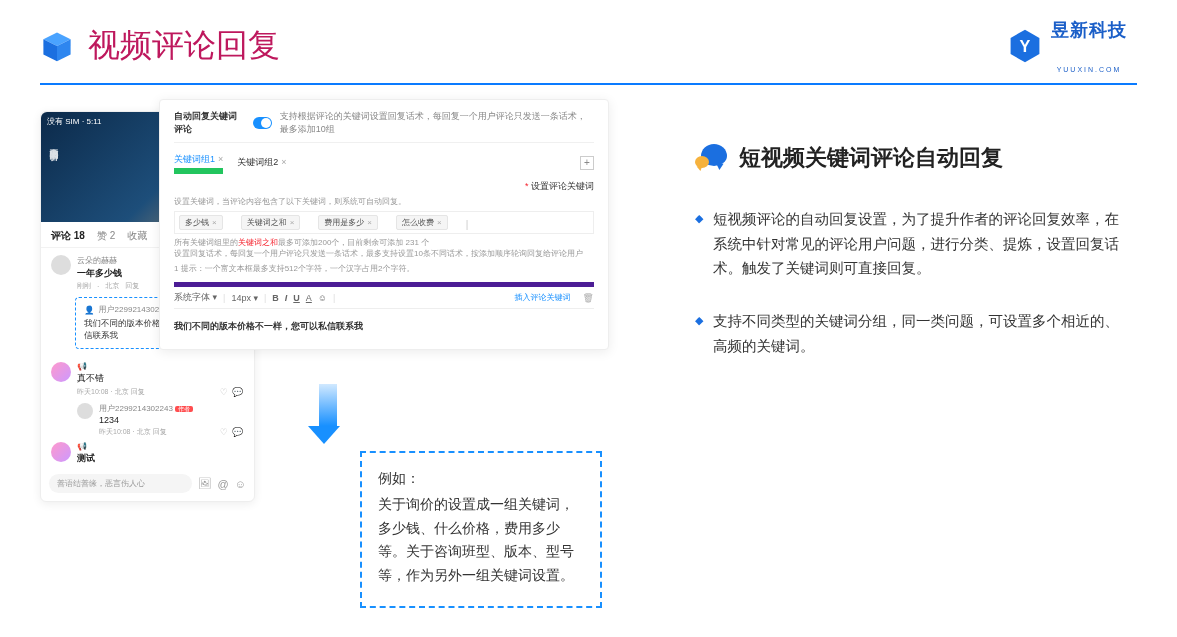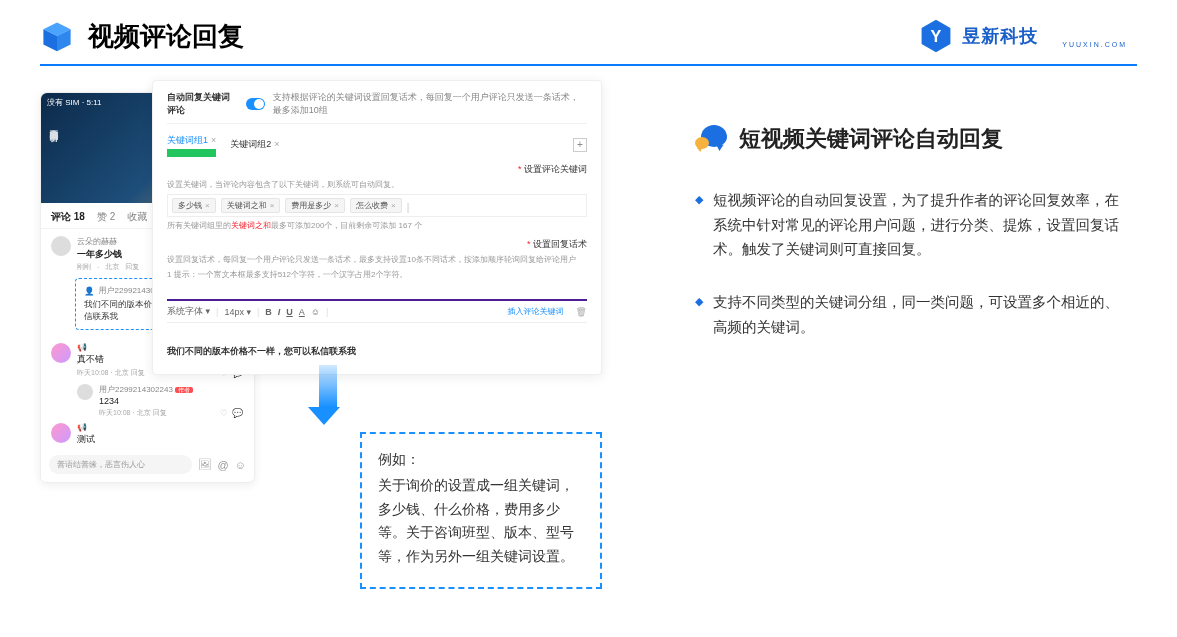--- a/index.html
+++ b/index.html
@@ -1,53 +1,53 @@
 <!DOCTYPE html>
 <html><head>
 <meta charset="utf-8">
 <style>
 * { margin: 0; padding: 0; box-sizing: border-box; }
 body { font-family: "Microsoft YaHei", Arial, sans-serif; background: #fff; width: 1177px; height: 637px; position: relative; overflow: hidden; }
 
 .header { display: flex; align-items: center; justify-content: space-between; padding: 18px 50px 4px 40px; }
 .header-left { display: flex; align-items: center; gap: 14px; }
-.header .title { font-size: 26px; font-weight: 700; color: #000000; }
+.header .title { font-size: 32px; font-weight: 400; color: #be185d; }
 .cube-icon { width: 34px; height: 34px; }
 .header-right { display: flex; align-items: center; gap: 8px; }
 .logo-icon { width: 36px; height: 36px; }
-.logo-text { display: flex; flex-direction: row; align-items: flex-end; gap: 24px; }
+.logo-text { display: flex; flex-direction: column; align-items: center; gap: 24px; }
 .logo-main { font-size: 18px; font-weight: 700; color: #1b5fc8; letter-spacing: 1px; }
 .logo-sub { font-size: 7px; color: #1b5fc8; letter-spacing: 2px; }
 
 .divider { height: 2px; background: #0a7bff; margin: 6px 40px 14px 40px; }
 
 .content { display: flex; gap: 30px; padding: 0 40px; }
 
 
 .left-col { position: relative; width: 565px; }
-.panel-settings { position: absolute; top: 0; left: 112px; width: 450px; background: #fff; border: 1px solid #eee; border-radius: 4px; padding: 10px 14px 12px 14px; box-shadow: 0 2px 12px rgba(0,0,0,.08); font-size: 10px; color: #333; z-index: 3; }
+.panel-settings { position: absolute; top: 0; left: 119px; width: 450px; background: #fff; border: 1px solid #eee; border-radius: 4px; padding: 10px 14px 12px 14px; box-shadow: 0 2px 12px rgba(0,0,0,.08); font-size: 10px; color: #333; z-index: 3; }
 .settings-row { display: flex; align-items: center; gap: 8px; border-bottom: 1px solid #f0f0f0; padding-bottom: 6px; font-size: 9px; }
 .settings-row .label { font-weight: 600; }
 .toggle { width: 22px; height: 12px; background: #1890ff; border-radius: 6px; position: relative; }
 .toggle::after { content: ""; position: absolute; right: 1px; top: 1px; width: 10px; height: 10px; background: #fff; border-radius: 50%; }
 .tabs-line { display: flex; align-items: center; gap: 14px; margin: 8px 0 6px 0; }
 .tab { font-size: 9px; padding: 2px 0; }
-.tab.active { color: #1890ff; border-bottom: 8px solid #22c55e; text-align: center; }
+.tab.active { color: #1890ff; border-bottom: 6px solid #22c55e; text-align: center; }
 .tab .close { color: #aaa; margin-left: 3px; }
 .plus-btn { width: 14px; height: 14px; border: 1px solid #ccc; display: flex; align-items: center; justify-content: center; font-size: 10px; color: #888; margin-left: auto; }
 .field-label { font-size: 9px; color: #333; margin: 4px 0 3px 0; text-align: right; }
 .field-label::before { content: "* "; color: #f5222d; }
 .field-help { font-size: 8px; color: #999; margin-bottom: 4px; }
-.tag-row { display: flex; flex-wrap: wrap; gap: 5px; align-items: flex-end; border: 1px solid #eee; padding: 3px 4px; margin-bottom: 3px; }
+.tag-row { display: flex; flex-wrap: wrap; gap: 18px; align-items: flex-end; border: 1px solid #eee; padding: 3px 4px; margin-bottom: 3px; }
 .tag { background: #f5f5f5; border: 1px solid #e5e5e5; padding: 1px 5px; font-size: 8px; color: #555; border-radius: 2px; }
 .tag .x { color: #aaa; margin-left: 3px; }
 .pipe { color: #ccc; }
 .hint-red { font-size: 8px; color: #999; }
 .hint-red .r { color: #f5222d; }
-.toolbar { display: flex; align-items: center; gap: 6px; border-top: 2px solid #4c1d95; border-bottom: 1px solid #eee; padding: 4px 0; margin: 19px 0; font-size: 9px; color: #666; }
+.toolbar { display: flex; align-items: center; gap: 6px; border-top: 5px solid #4c1d95; border-bottom: 1px solid #eee; padding: 4px 0; margin: 8px 0; font-size: 9px; color: #666; }
 .toolbar .sep { color: #ddd; }
 .toolbar .fmt { font-weight: 700; }
 .toolbar .ins { color: #1890ff; font-size: 8px; margin-left: auto; }
 .reply-sample { font-size: 9px; font-weight: 600; color: #333; padding: 3px 0 4px 0; }
 
 .phone-panel { position: absolute; top: 12px; left: 0; width: 215px; background: #fff; border: 1px solid #eee; border-radius: 6px; box-shadow: 0 2px 10px rgba(0,0,0,.07); z-index: 1; padding-bottom: 8px; }
 .video-head { height: 110px; background: linear-gradient(135deg,#0c2a4a 0%,#1d4e7a 60%,#f2b56b 120%); border-radius: 6px 6px 0 0; position: relative; color: #fff; font-size: 8px; padding: 6px 8px; overflow:hidden; }
 .video-head .sim { position: absolute; top: 4px; left: 6px; }
 .video-head .art { position:absolute; left:6px; top:30px; writing-mode: vertical-rl; font-size:9px; opacity:.85; white-space:nowrap; }
 .comments-tabs { display: flex; gap: 12px; padding: 7px 10px 4px 10px; font-size: 10px; border-bottom: 1px solid #f2f2f2; }
@@ -134,24 +134,23 @@
       <div class="field-label">设置评论关键词</div>
       <div class="field-help">设置关键词，当评论内容包含了以下关键词，则系统可自动回复。</div>
       <div class="tag-row">
         <span class="tag"><span>多少钱</span><span class="x">×</span></span>
         <span class="tag"><span>关键词之和</span><span class="x">×</span></span>
         <span class="tag"><span>费用是多少</span><span class="x">×</span></span>
         <span class="tag"><span>怎么收费</span><span class="x">×</span></span>
         <span class="pipe">|</span>
       </div>
       <div class="hint-red">
-        <span>所有关键词组里的</span><span class="r">关键词之和</span><span>最多可添加200个，目前剩余可添加 167 个</span>
-      </div>
-
-      <div class="field-label" style="margin-top:7px;">设置回复话术</div>
+        <span>所有关键词组里的</span><span class="r">关键词之和</span><span>最多可添加200个，目前剩余可添加 231 个</span>
+      </div>
+
       <div class="field-help">设置回复话术，每回复一个用户评论只发送一条话术，最多支持设置10条不同话术，按添加顺序轮询回复给评论用户</div>
       <div class="field-help">1 提示：一个富文本框最多支持512个字符，一个汉字占用2个字符。</div>
 
       <div class="toolbar">
         <span><span>系统字体</span> ▾</span>
         <span class="sep">|</span>
         <span><span>14px</span> ▾</span>
         <span class="sep">|</span>
         <span class="fmt">B</span>
         <span class="fmt" style="font-style:italic;">I</span>
@@ -221,21 +220,21 @@
             </div>
           </div>
         </div>
       </div>
 
       <div class="comment-block" style="padding-top:3px;">
         <div class="c-row">
           <div class="avatar-c img"></div>
           <div class="c-body">
             <div class="c-name">📢</div>
-            <div class="c-text" style="font-weight:400;">测试</div>
+            <div class="c-text" style="font-weight:700;">测试</div>
           </div>
         </div>
       </div>
 
       <div class="input-bar">
         <div class="inp">善语结善缘，恶言伤人心</div>
         <span class="ic">🖼</span>
         <span class="ic">@</span>
         <span class="ic">☺</span>
       </div>

